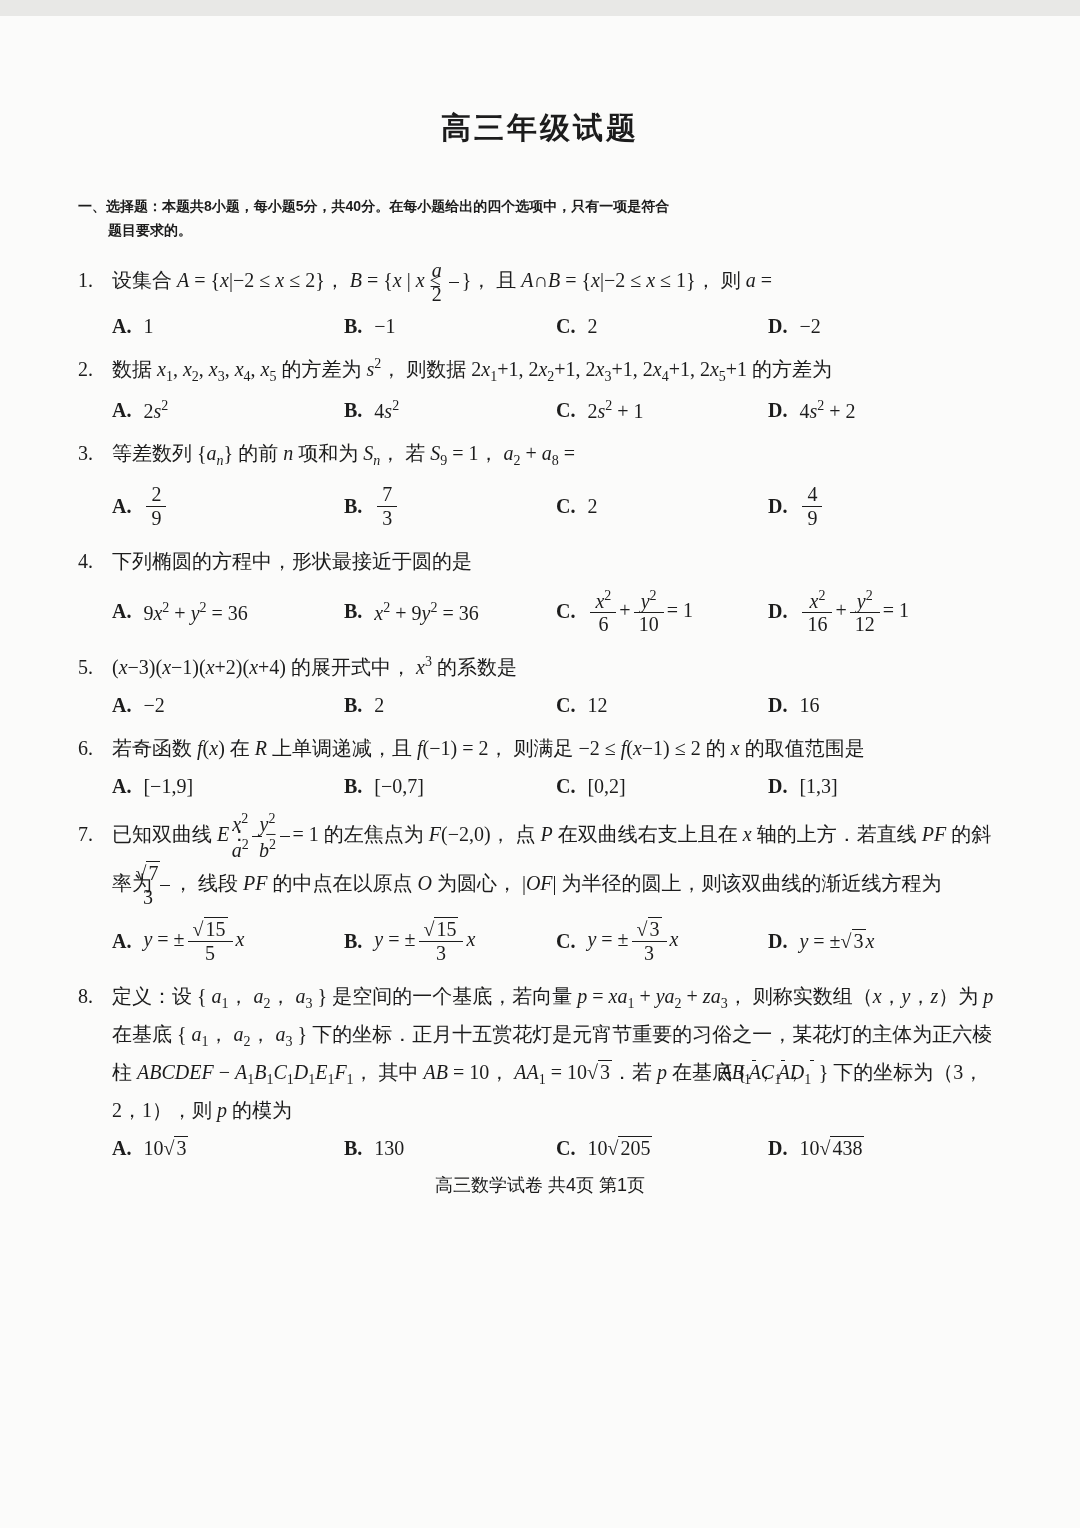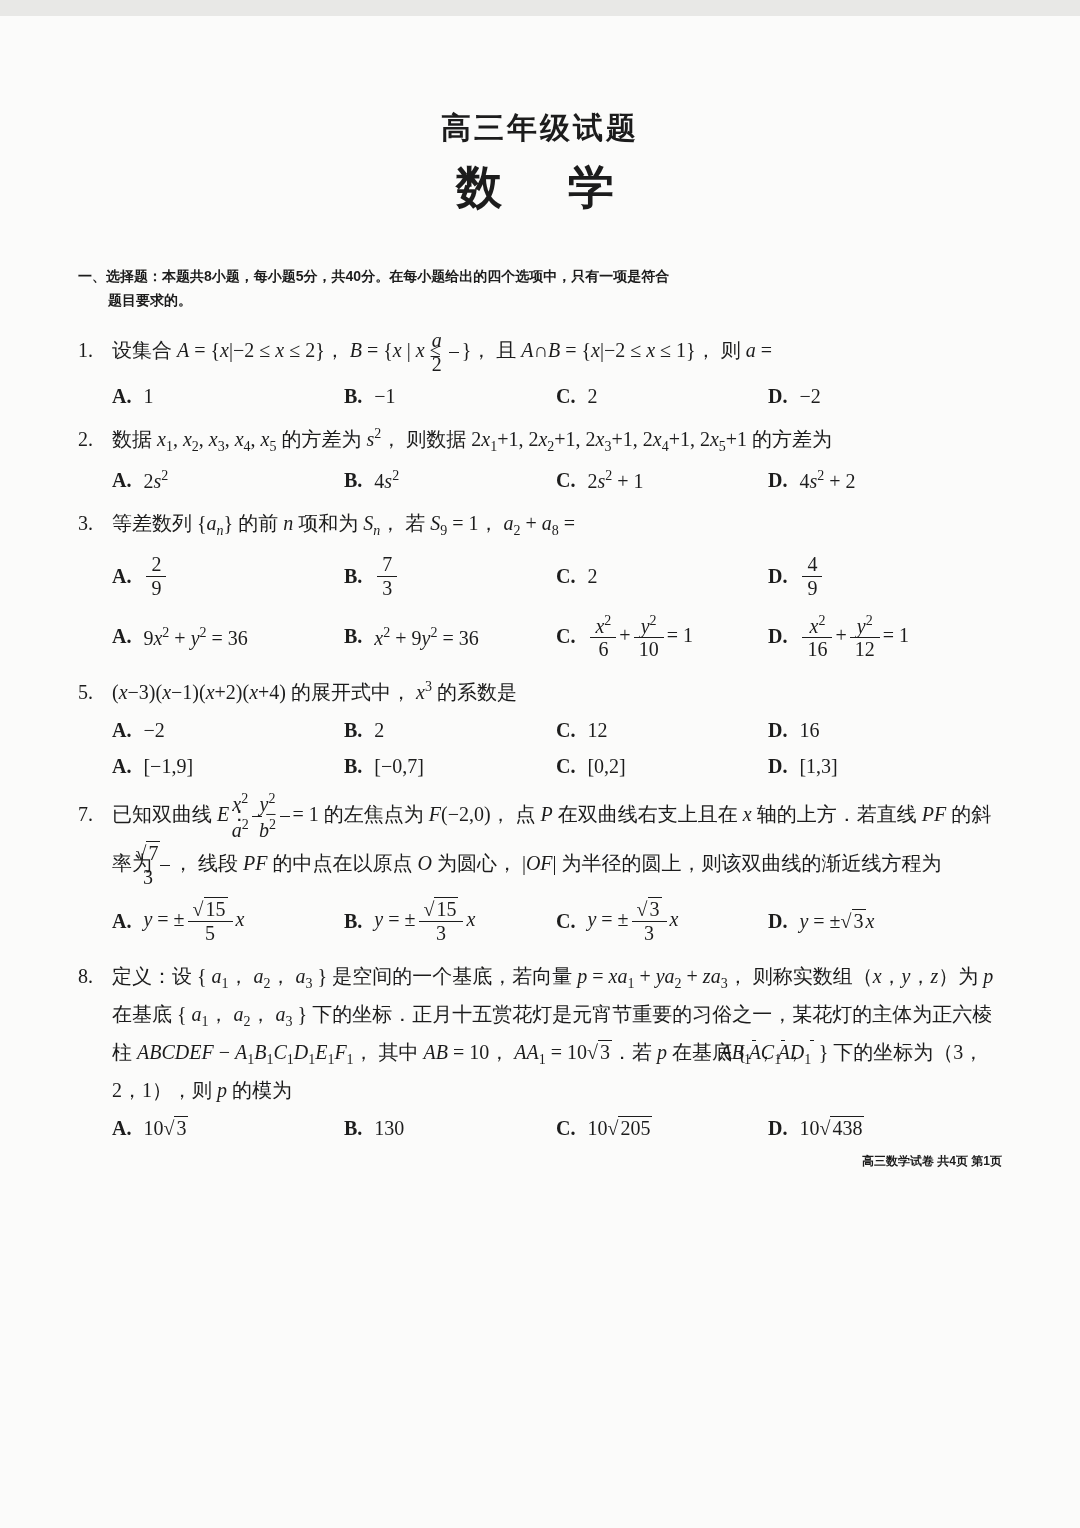--- a/index.html
+++ b/index.html
@@ -30,30 +30,29 @@
   
   i{font-style:italic;}
   sup,sub{font-size:70%;}
   .fr{display:inline-block;vertical-align:middle;text-align:center;line-height:1.15;margin:0 3px;}
   .fr .n{display:block;border-bottom:1.5px solid #1c1c1c;padding:0 5px;}
   .fr .d{display:block;padding:0 5px;}
   .sq{white-space:nowrap;}
   .sq .r{border-top:1.5px solid #1c1c1c;padding:0 2px;}
   .vec{display:inline-block;border-top:1.5px solid #1c1c1c;padding:0 2px;line-height:1.15;}
   .footer{
-    text-align:right;font-weight:700;font-size:12px;margin-top:10px;
+    text-align:center;font-weight:400;font-size:18px;margin-top:10px;
     font-family:"Liberation Sans","DejaVu Sans",sans-serif;
   }
 </style>
 </head>
 <body>
 
 <div class="page">
   <div class="t1">高三年级试题</div>
-  <div class="t2">数　学</div>
   <div class="sec">一、选择题：本题共8小题，每小题5分，共40分。在每小题给出的四个选项中，只有一项是符合<br>题目要求的。</div>
   <div id="questions">
       <div class="q">
     <div class="q-body"><span class="q-num">1.</span><span class="q-text">设集合 <i>A</i> = {<i>x</i>|−2 ≤ <i>x</i> ≤ 2}， <i>B</i> = {<i>x</i> | <i>x</i> ≤ <span class="fr"><span class="n"><i>a</i></span><span class="d">2</span></span>}， 且 <i>A</i>∩<i>B</i> = {<i>x</i>|−2 ≤ <i>x</i> ≤ 1}， 则 <i>a</i> =</span></div>
     <div class="opts">
           <div class="opt">
             <span class="opt-label">A.</span>
             <span class="opt-val">1</span>
           </div>
           <div class="opt">
@@ -106,20 +105,21 @@
             <span class="opt-label">C.</span>
             <span class="opt-val">2</span>
           </div>
           <div class="opt">
             <span class="opt-label">D.</span>
             <span class="opt-val"><span class="fr"><span class="n">4</span><span class="d">9</span></span></span>
           </div>
         </div>
   </div>
       <div class="q">
+    <div class="q-body"><span class="q-num">4.</span><span class="q-text">下列椭圆的方程中，形状最接近于圆的是</span></div>
     <div class="opts">
           <div class="opt">
             <span class="opt-label">A.</span>
             <span class="opt-val">9<i>x</i><sup>2</sup> + <i>y</i><sup>2</sup> = 36</span>
           </div>
           <div class="opt">
             <span class="opt-label">B.</span>
             <span class="opt-val"><i>x</i><sup>2</sup> + 9<i>y</i><sup>2</sup> = 36</span>
           </div>
           <div class="opt">
@@ -147,20 +147,21 @@
             <span class="opt-label">C.</span>
             <span class="opt-val">12</span>
           </div>
           <div class="opt">
             <span class="opt-label">D.</span>
             <span class="opt-val">16</span>
           </div>
         </div>
   </div>
       <div class="q">
+    <div class="q-body"><span class="q-num">6.</span><span class="q-text">若奇函数 <i>f</i>(<i>x</i>) 在 <i>R</i> 上单调递减，且 <i>f</i>(−1) = 2， 则满足 −2 ≤ <i>f</i>(<i>x</i>−1) ≤ 2 的 <i>x</i> 的取值范围是</span></div>
     <div class="opts">
           <div class="opt">
             <span class="opt-label">A.</span>
             <span class="opt-val">[−1,9]</span>
           </div>
           <div class="opt">
             <span class="opt-label">B.</span>
             <span class="opt-val">[−0,7]</span>
           </div>
           <div class="opt">

